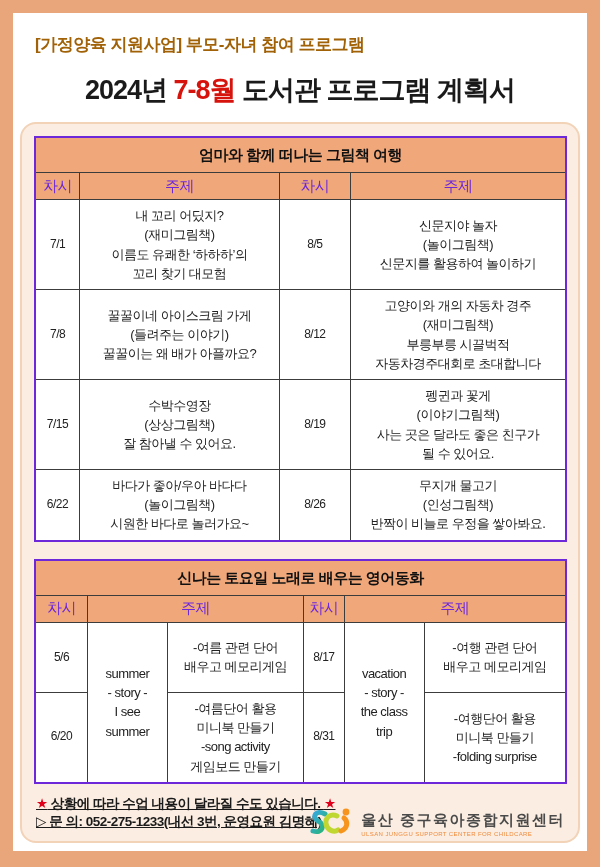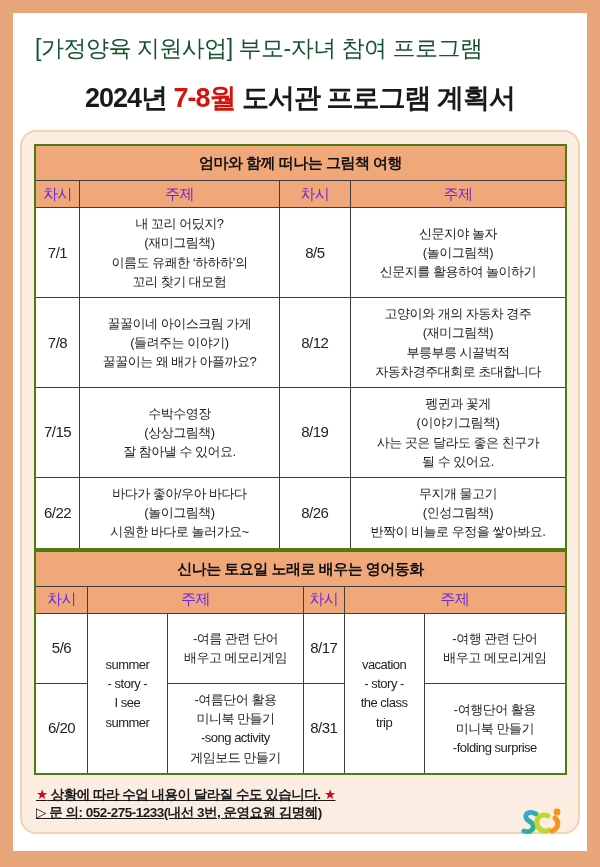--- a/index.html
+++ b/index.html
@@ -11,23 +11,23 @@
     overflow: hidden;
   }
   .page {
     position: absolute;
     left: 13px; top: 13px; right: 13px; bottom: 16px;
     background: #ffffff;
     overflow: hidden;
   }
   .header { padding: 20px 22px 0 22px; }
   .program-tag {
-    font-size: 23px;
-    font-weight: 400;
-    color: #14532d;
+    font-size: 17px;
+    font-weight: 700;
+    color: #a16207;
     letter-spacing: -0.5px;
   }
   .main-title {
     margin-top: 16px;
     text-align: center;
     font-size: 27px;
     font-weight: 700;
     color: #1a1a1a;
     letter-spacing: -1px;
   }
@@ -39,21 +39,21 @@
     border-radius: 16px;
     padding: 12px 11px 10px 12px;
   }
   table {
     width: 100%;
     border-collapse: collapse;
     table-layout: fixed;
     background: #ffffff;
   }
   table, th, td { border: 1px solid #3c3c3c; }
-  table { border: 2px solid #4d7c0f; }
+  table { border: 2px solid #6d28d9; }
   .title-bar {
     background: #F0A87B;
     font-size: 15px;
     font-weight: 700;
     text-align: center;
     color: #111;
     height: 33px;
     letter-spacing: -0.5px;
   }
   th.colhead {
@@ -67,22 +67,22 @@
   td {
     font-size: 13px;
     color: #222;
     text-align: center;
     vertical-align: middle;
     line-height: 1.48;
     padding: 6px 3px;
     white-space: pre-line;
     letter-spacing: -0.5px;
   }
-  td.session { font-size: 15px; }
-  .t2 { }
+  td.session { font-size: 12px; }
+  .t2 { margin-top: 17px; }
   .t2 td.body-row1 { height: 70px; }
   .t2 td.body-row2 { height: 88px; }
   .notes {
     margin-top: 11px;
     padding-left: 2px;
     font-size: 13.5px;
     font-weight: 700;
     color: #1a1a1a;
     line-height: 1.35;
     letter-spacing: -0.5px;
@@ -249,15 +249,19 @@
             <stop offset="0" stop-color="#35A8E0"></stop>
             <stop offset="1" stop-color="#29B473"></stop>
           </linearGradient>
         </defs>
         <path d="M17 10 C8 5, 3 13, 10 17 C18 21, 14 30, 5 27" fill="none" stroke="url(#sgrad)" stroke-width="5" stroke-linecap="round"></path>
         <path d="M29 12 C23 9, 17 13, 18 20 C19 26, 26 29, 30 26" fill="none" stroke="#BFD730" stroke-width="5" stroke-linecap="round"></path>
         <path d="M33 27 C39 25, 41 18, 36 14" fill="none" stroke="#F7941D" stroke-width="5" stroke-linecap="round"></path>
         <circle cx="38" cy="8" r="3.4" fill="#F7941D"></circle>
       </svg>
     </span>
+    <span class="logo-text">
+      <span class="logo-ko">울산 중구육아종합지원센터</span>
+      <span class="logo-en">ULSAN JUNGGU SUPPORT CENTER FOR CHILDCARE</span>
+    </span>
   </div>
 
 </div>
 
 </body></html>

